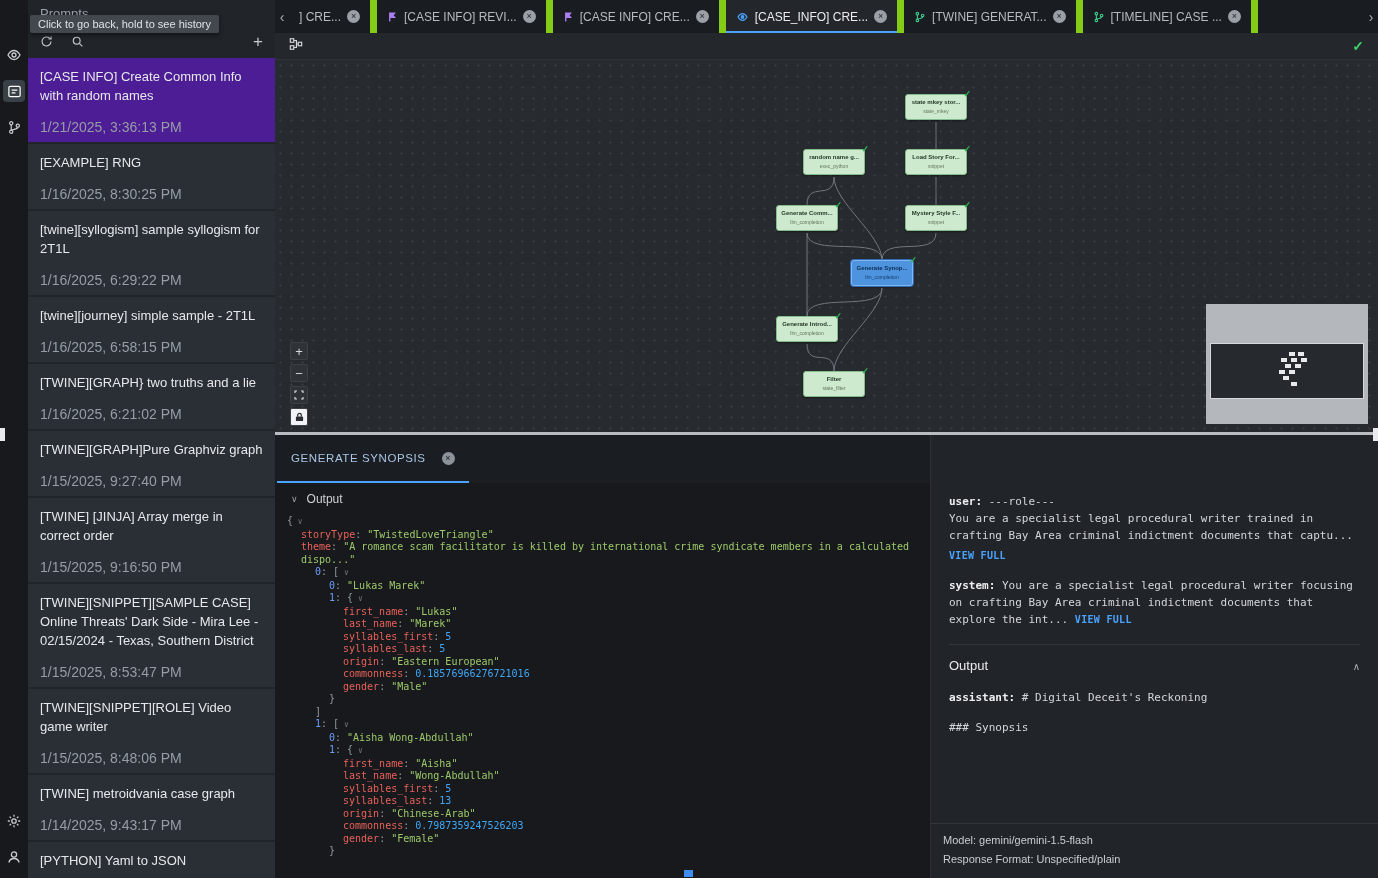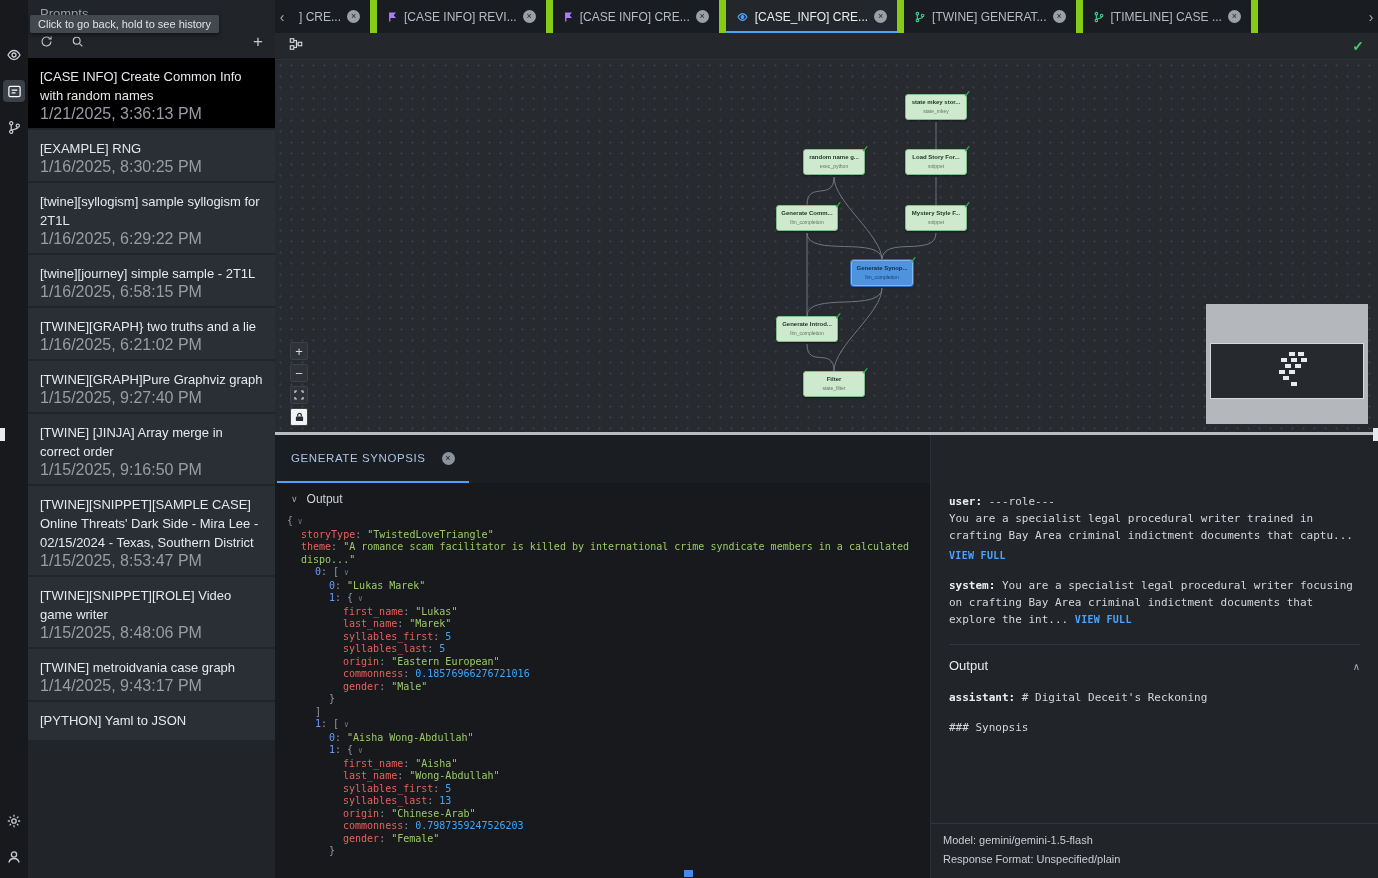--- a/index.html
+++ b/index.html
@@ -17,23 +17,23 @@
 
   
   .sidebar { position:absolute; left:28px; top:0; bottom:0; width:247px; background:#21252a; z-index:5;
     display:flex; flex-direction:column; }
   .sb-title { padding:6px 12px 2px; font-size:13px; color:#9aa1a8; height:26px; }
   .sb-toolbar { height:30px; display:flex; align-items:center; padding:0 12px; color:#c3c8cd; gap:18px; }
   .sb-tool { background:none; border:none; color:#c3c8cd; cursor:pointer; display:flex; align-items:center; }
   .sb-add { margin-left:auto; font-size:17px; line-height:17px; color:#c3c8cd; }
   .prompt-list { flex:1; overflow:hidden; padding:2px 0 0; }
   .prompt-item { background:#2a2f35; margin-bottom:2px; padding:9px 12px 8px; cursor:pointer; }
-  .prompt-item.selected { background:#000000; }
+  .prompt-item.selected { background:#4c1d95; }
   .pi-title { font-size:13px; line-height:19px; color:#e6e8eb; }
-  .pi-time { font-size:16px; line-height:13px; color:#969da5; margin-top:2px; }
+  .pi-time { font-size:14px; line-height:13px; color:#969da5; margin-top:16px; }
 
   
   .main { position:absolute; left:275px; top:0; right:0; bottom:0; display:flex; flex-direction:column; }
 
   
   .tabbar { height:33px; background:#191c20; display:flex; align-items:stretch; flex:none; }
   .tb-scroll { background:none; border:none; color:#aab0b6; font-size:14px; width:14px; cursor:pointer; }
   .tabs { display:flex; flex:1; overflow:hidden; }
   .tab { display:flex; align-items:center; gap:6px; padding:0 10px; font-size:12px; color:#b6bbc1;
     border-right:7px solid #84cc16; cursor:pointer; white-space:nowrap; }

